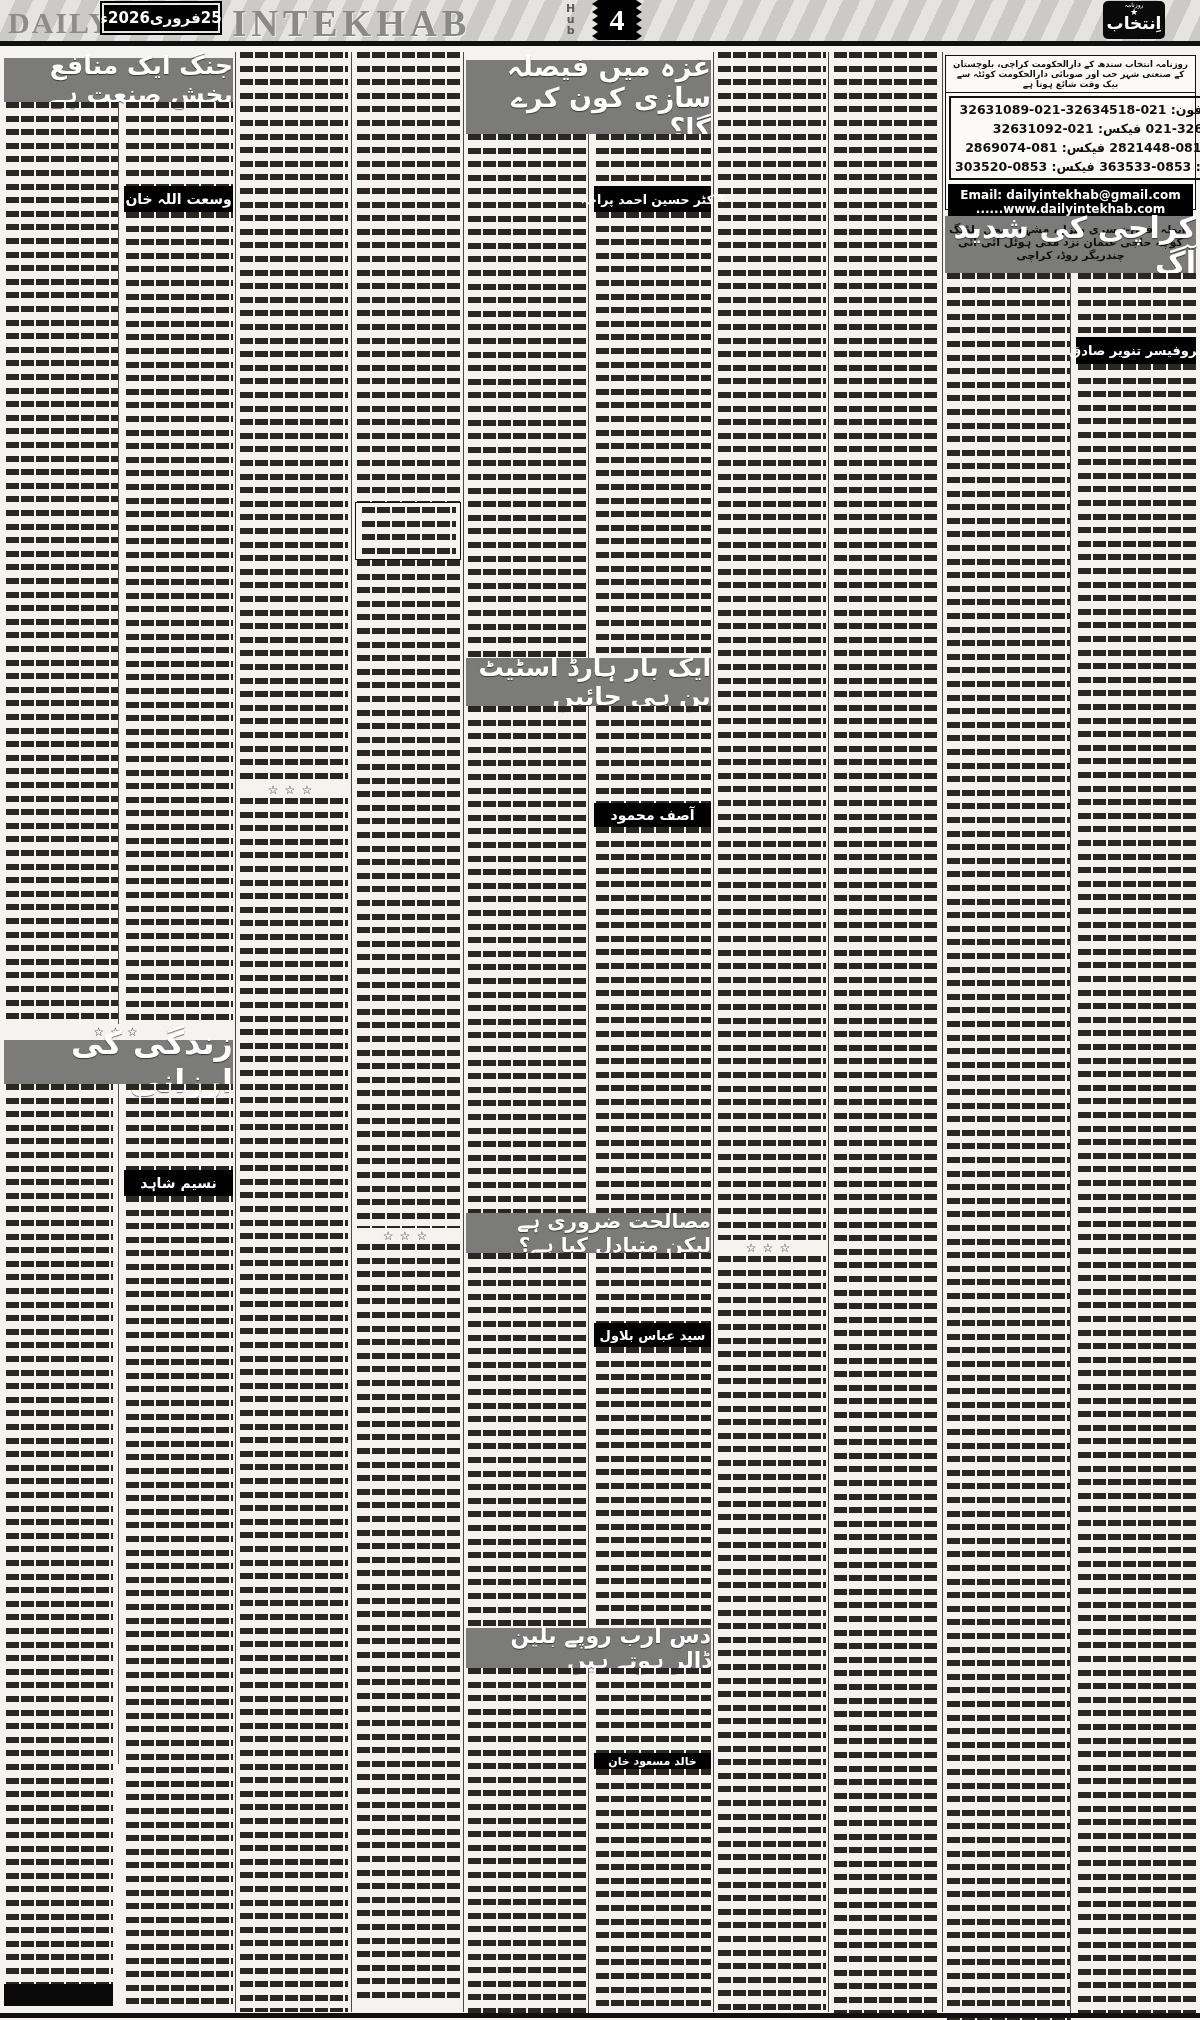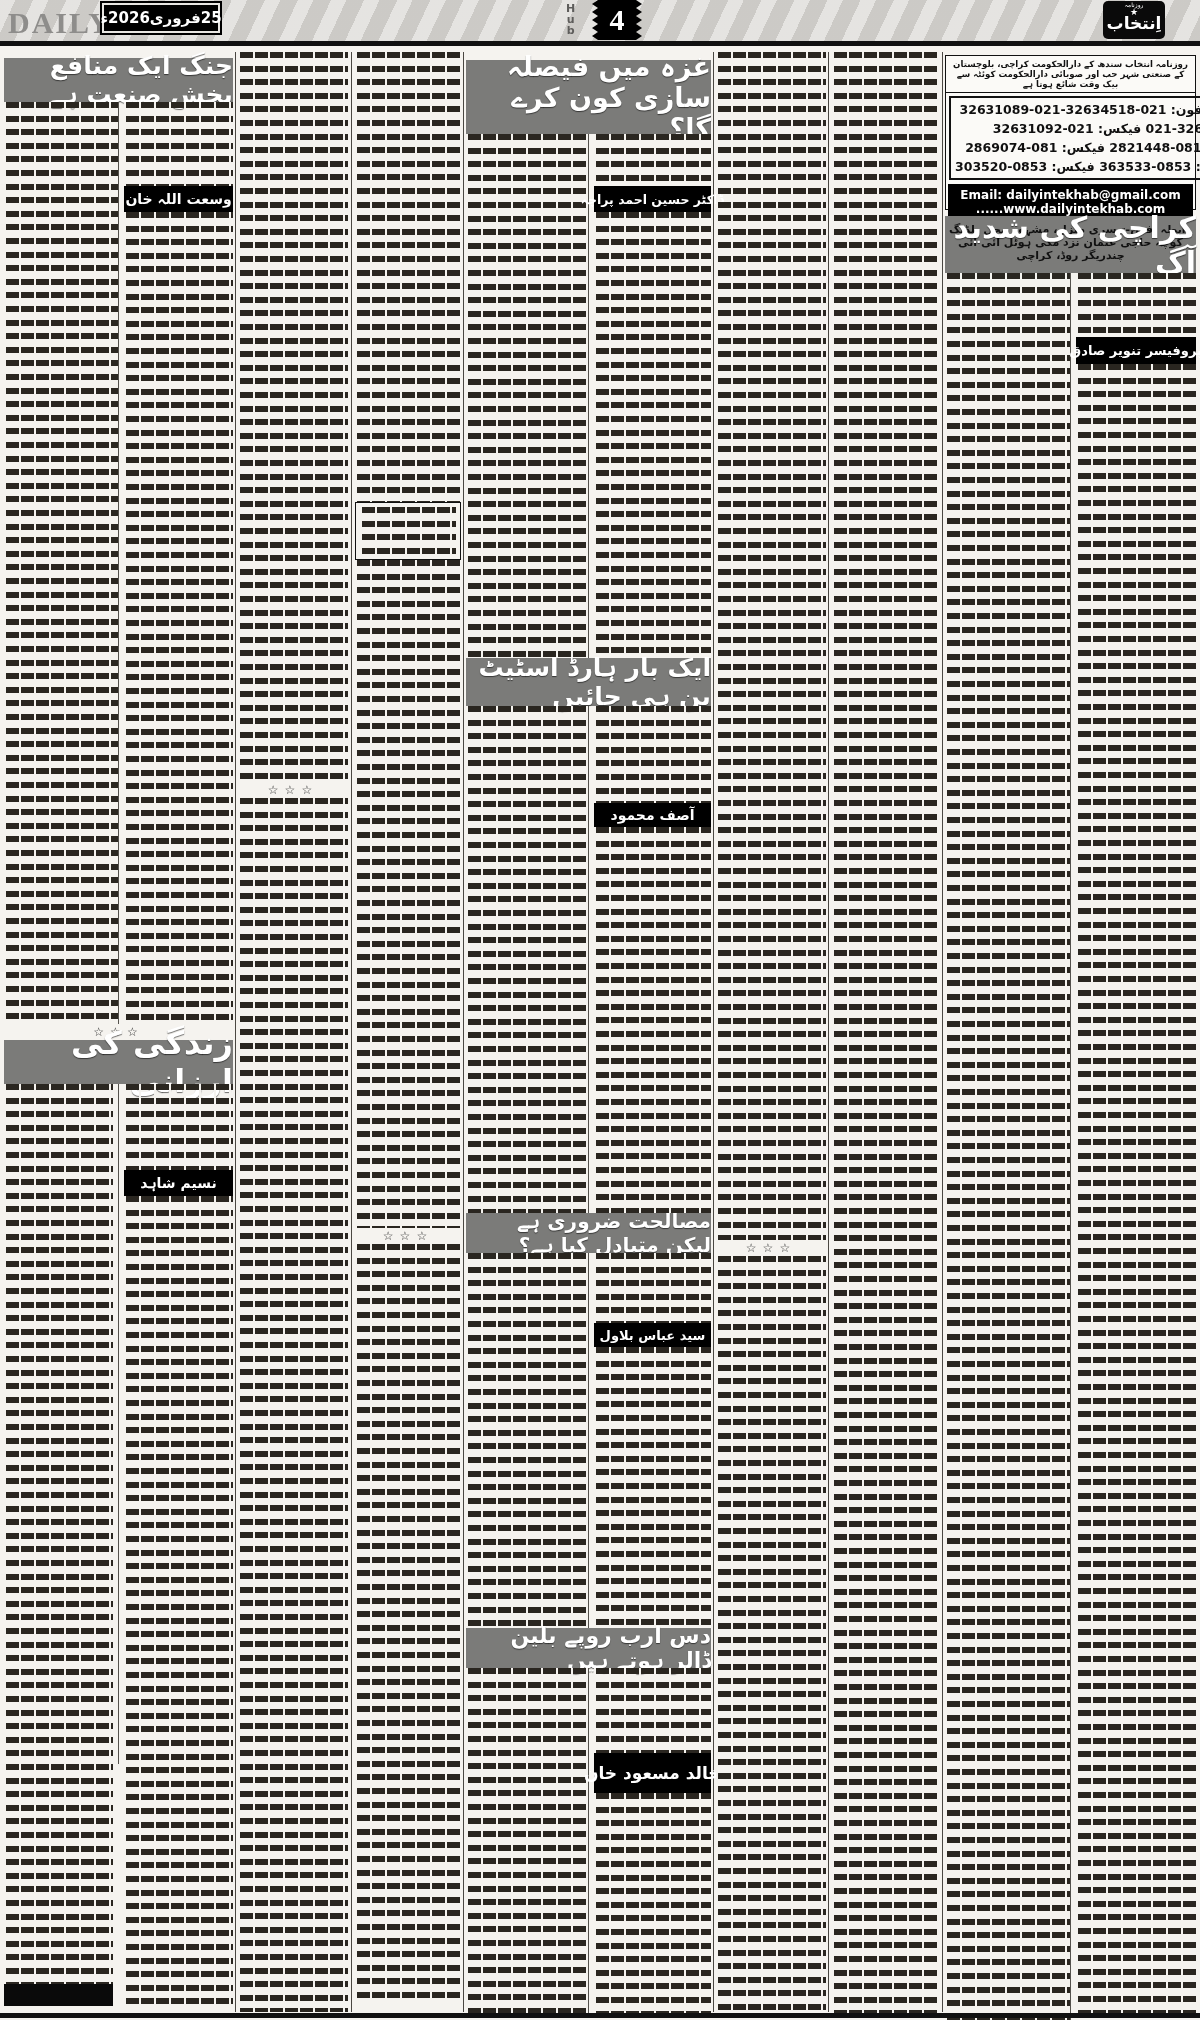--- a/index.html
+++ b/index.html
@@ -70,20 +70,21 @@
   .botrule{position:absolute;left:0;top:2013px;width:1200px;height:5px;background:#111;}
 </style>
 </head>
 <body>
 
 <div class="page">
 
   <div class="masthead">
     <div class="daily">DAILY</div>
     <div class="datebox">25فروری2026ء</div>
+    <div class="intekhab">INTEKHAB</div>
     <div class="hubvert">H
 u
 b</div>
     <div class="pagenum">4</div>
     <div class="mastlogo">
       <div class="tiny">روزنامہ</div>
       <div class="star">★</div>
       <div class="big">اِنتخاب</div>
     </div>
   </div>
@@ -162,21 +163,21 @@
         <div class="sim" style="height:70px"></div>
         <div class="author" style="height:24px;font-size:13px">سید عباس بلاول</div>
         <div class="sim" style="height:281px"></div>
       </div>
     </div>
     <div class="hbar" style="height:40px;font-size:22px">دس ارب روپے بلین ڈالر ہوتے ہیں</div>
     <div class="cols" style="height:346px">
       <div class="icol l sim"></div>
       <div class="icol r">
         <div class="sim" style="height:85px"></div>
-        <div class="author" style="height:40px;font-size:17px">خالد مسعود خان</div>
+        <div class="author" style="height:16px;font-size:11px">خالد مسعود خان</div>
         <div class="sim" style="height:237px"></div>
       </div>
     </div>
   </div>
 
   <div class="sec" id="col5">
     <div class="sim" style="height:1188px"></div>
     <div class="stars">☆☆☆</div>
     <div class="sim" style="height:756px"></div>
   </div>

